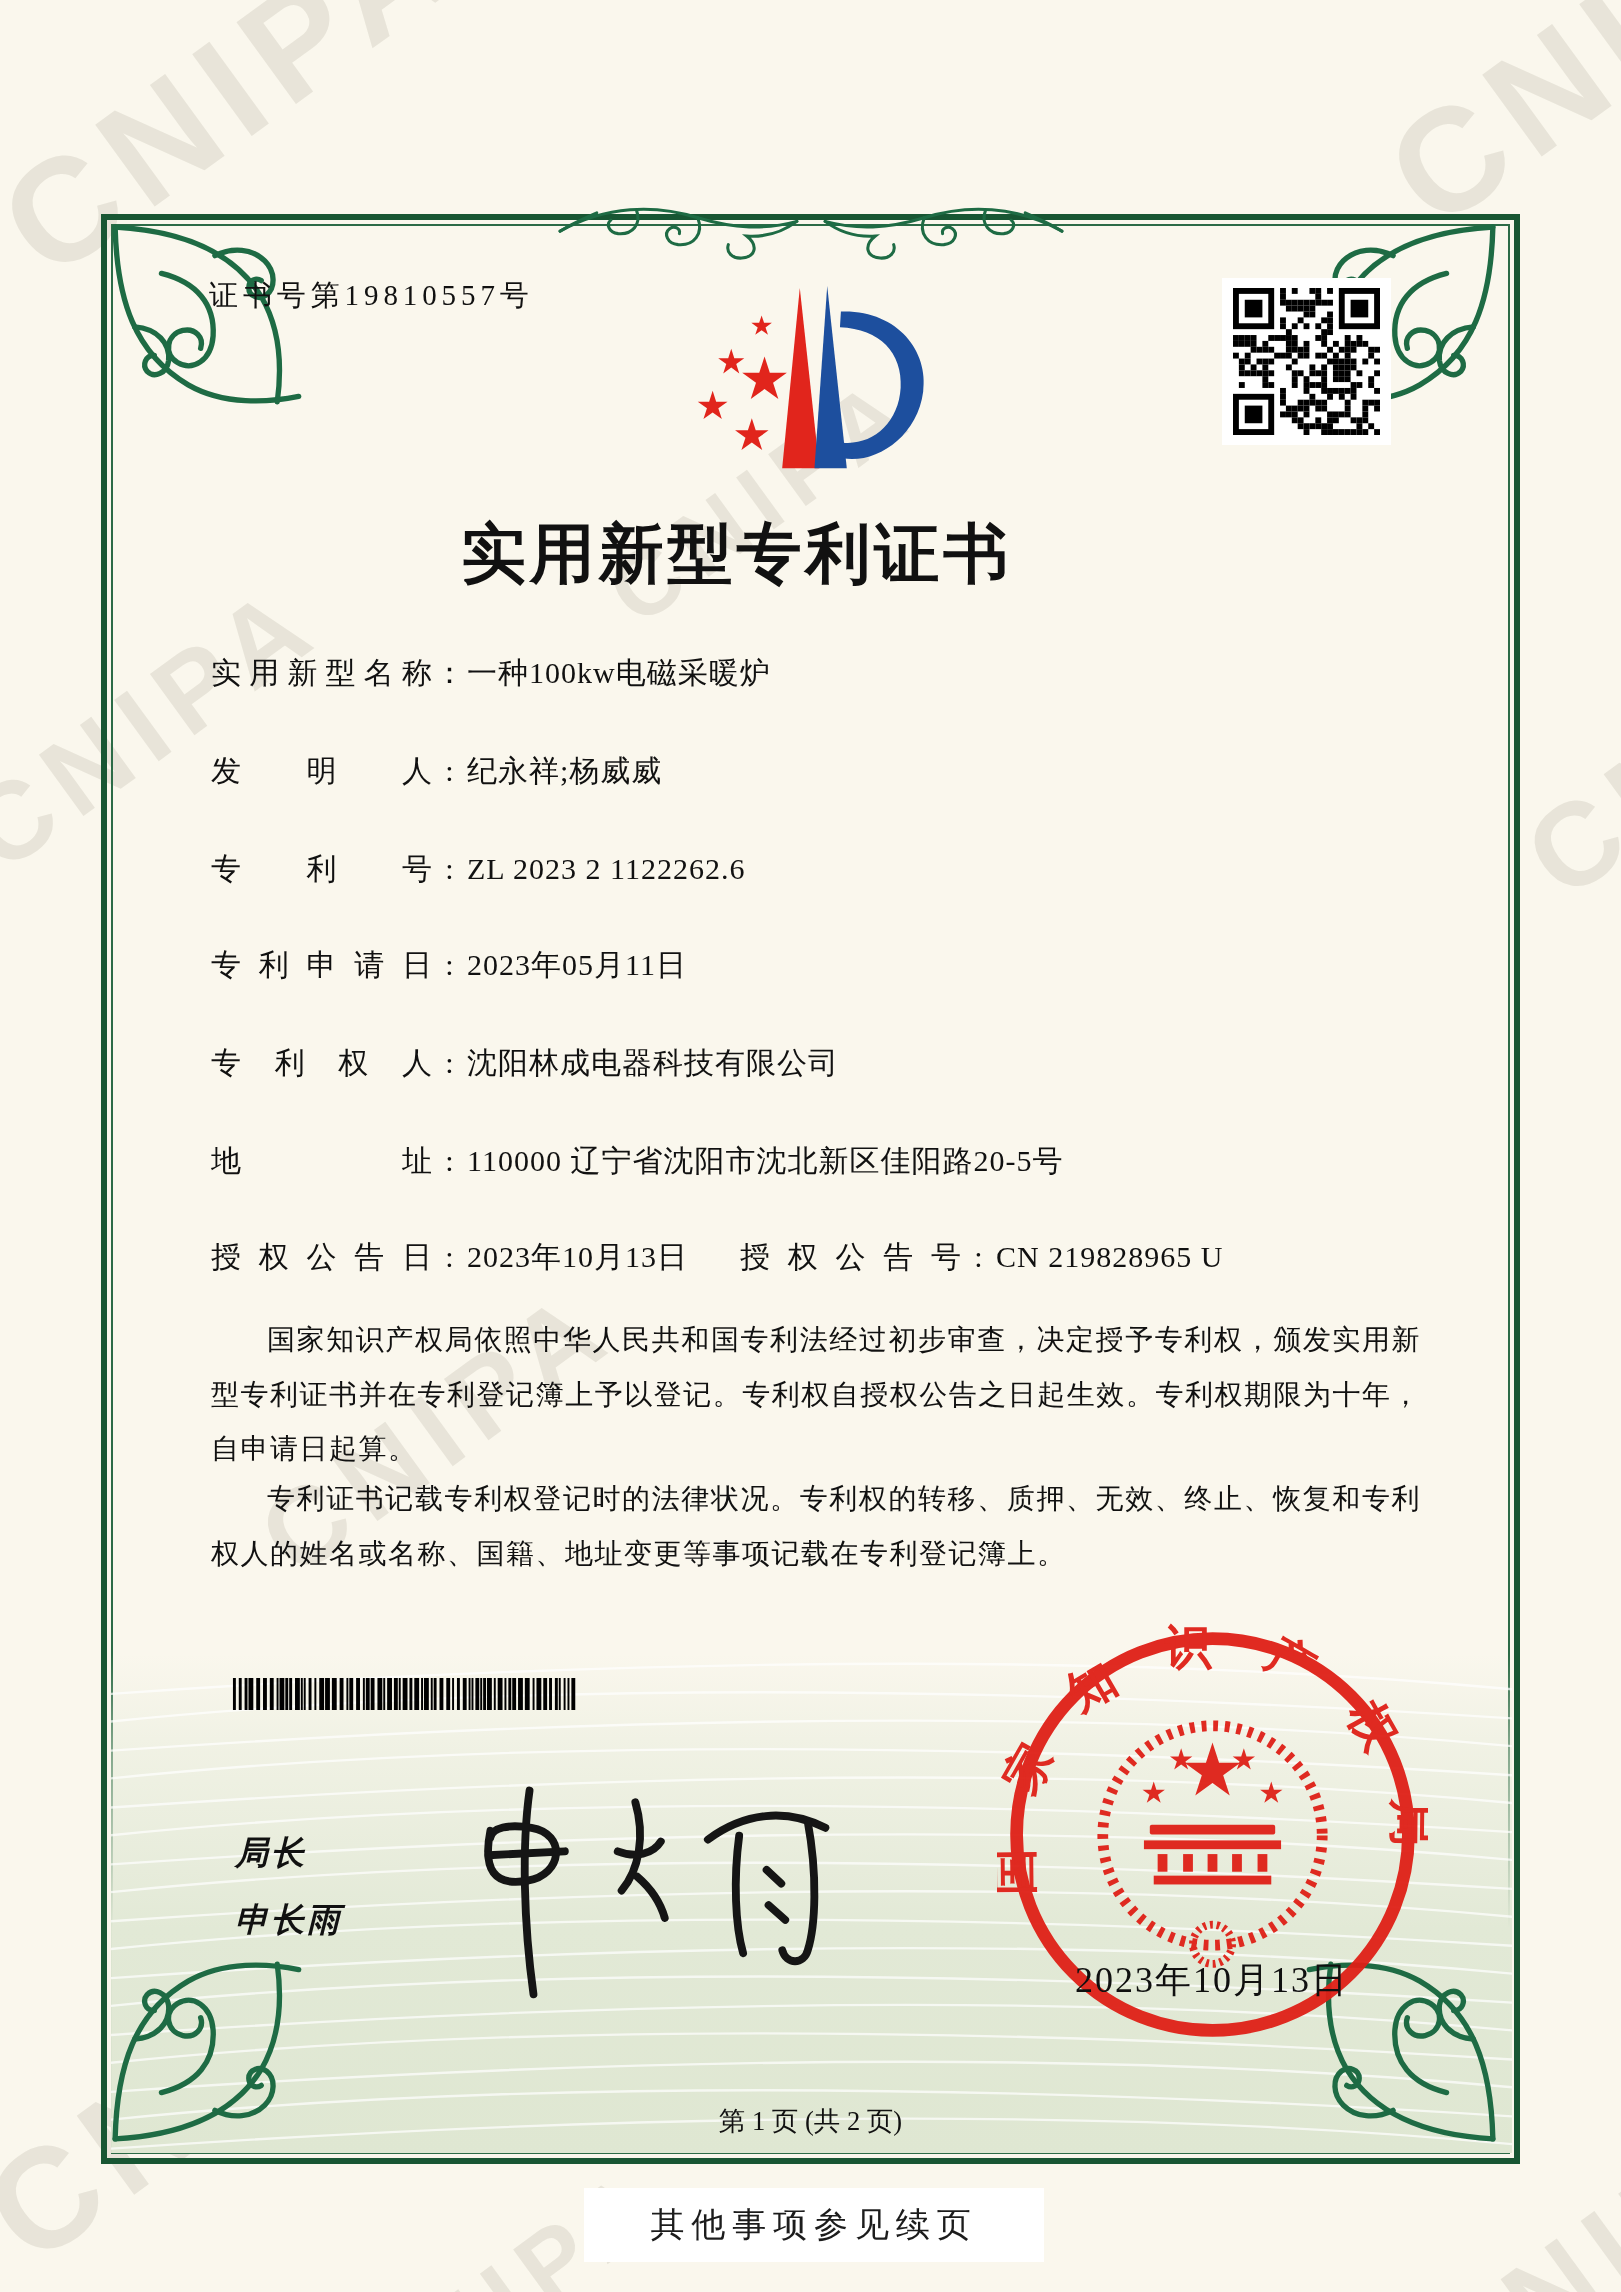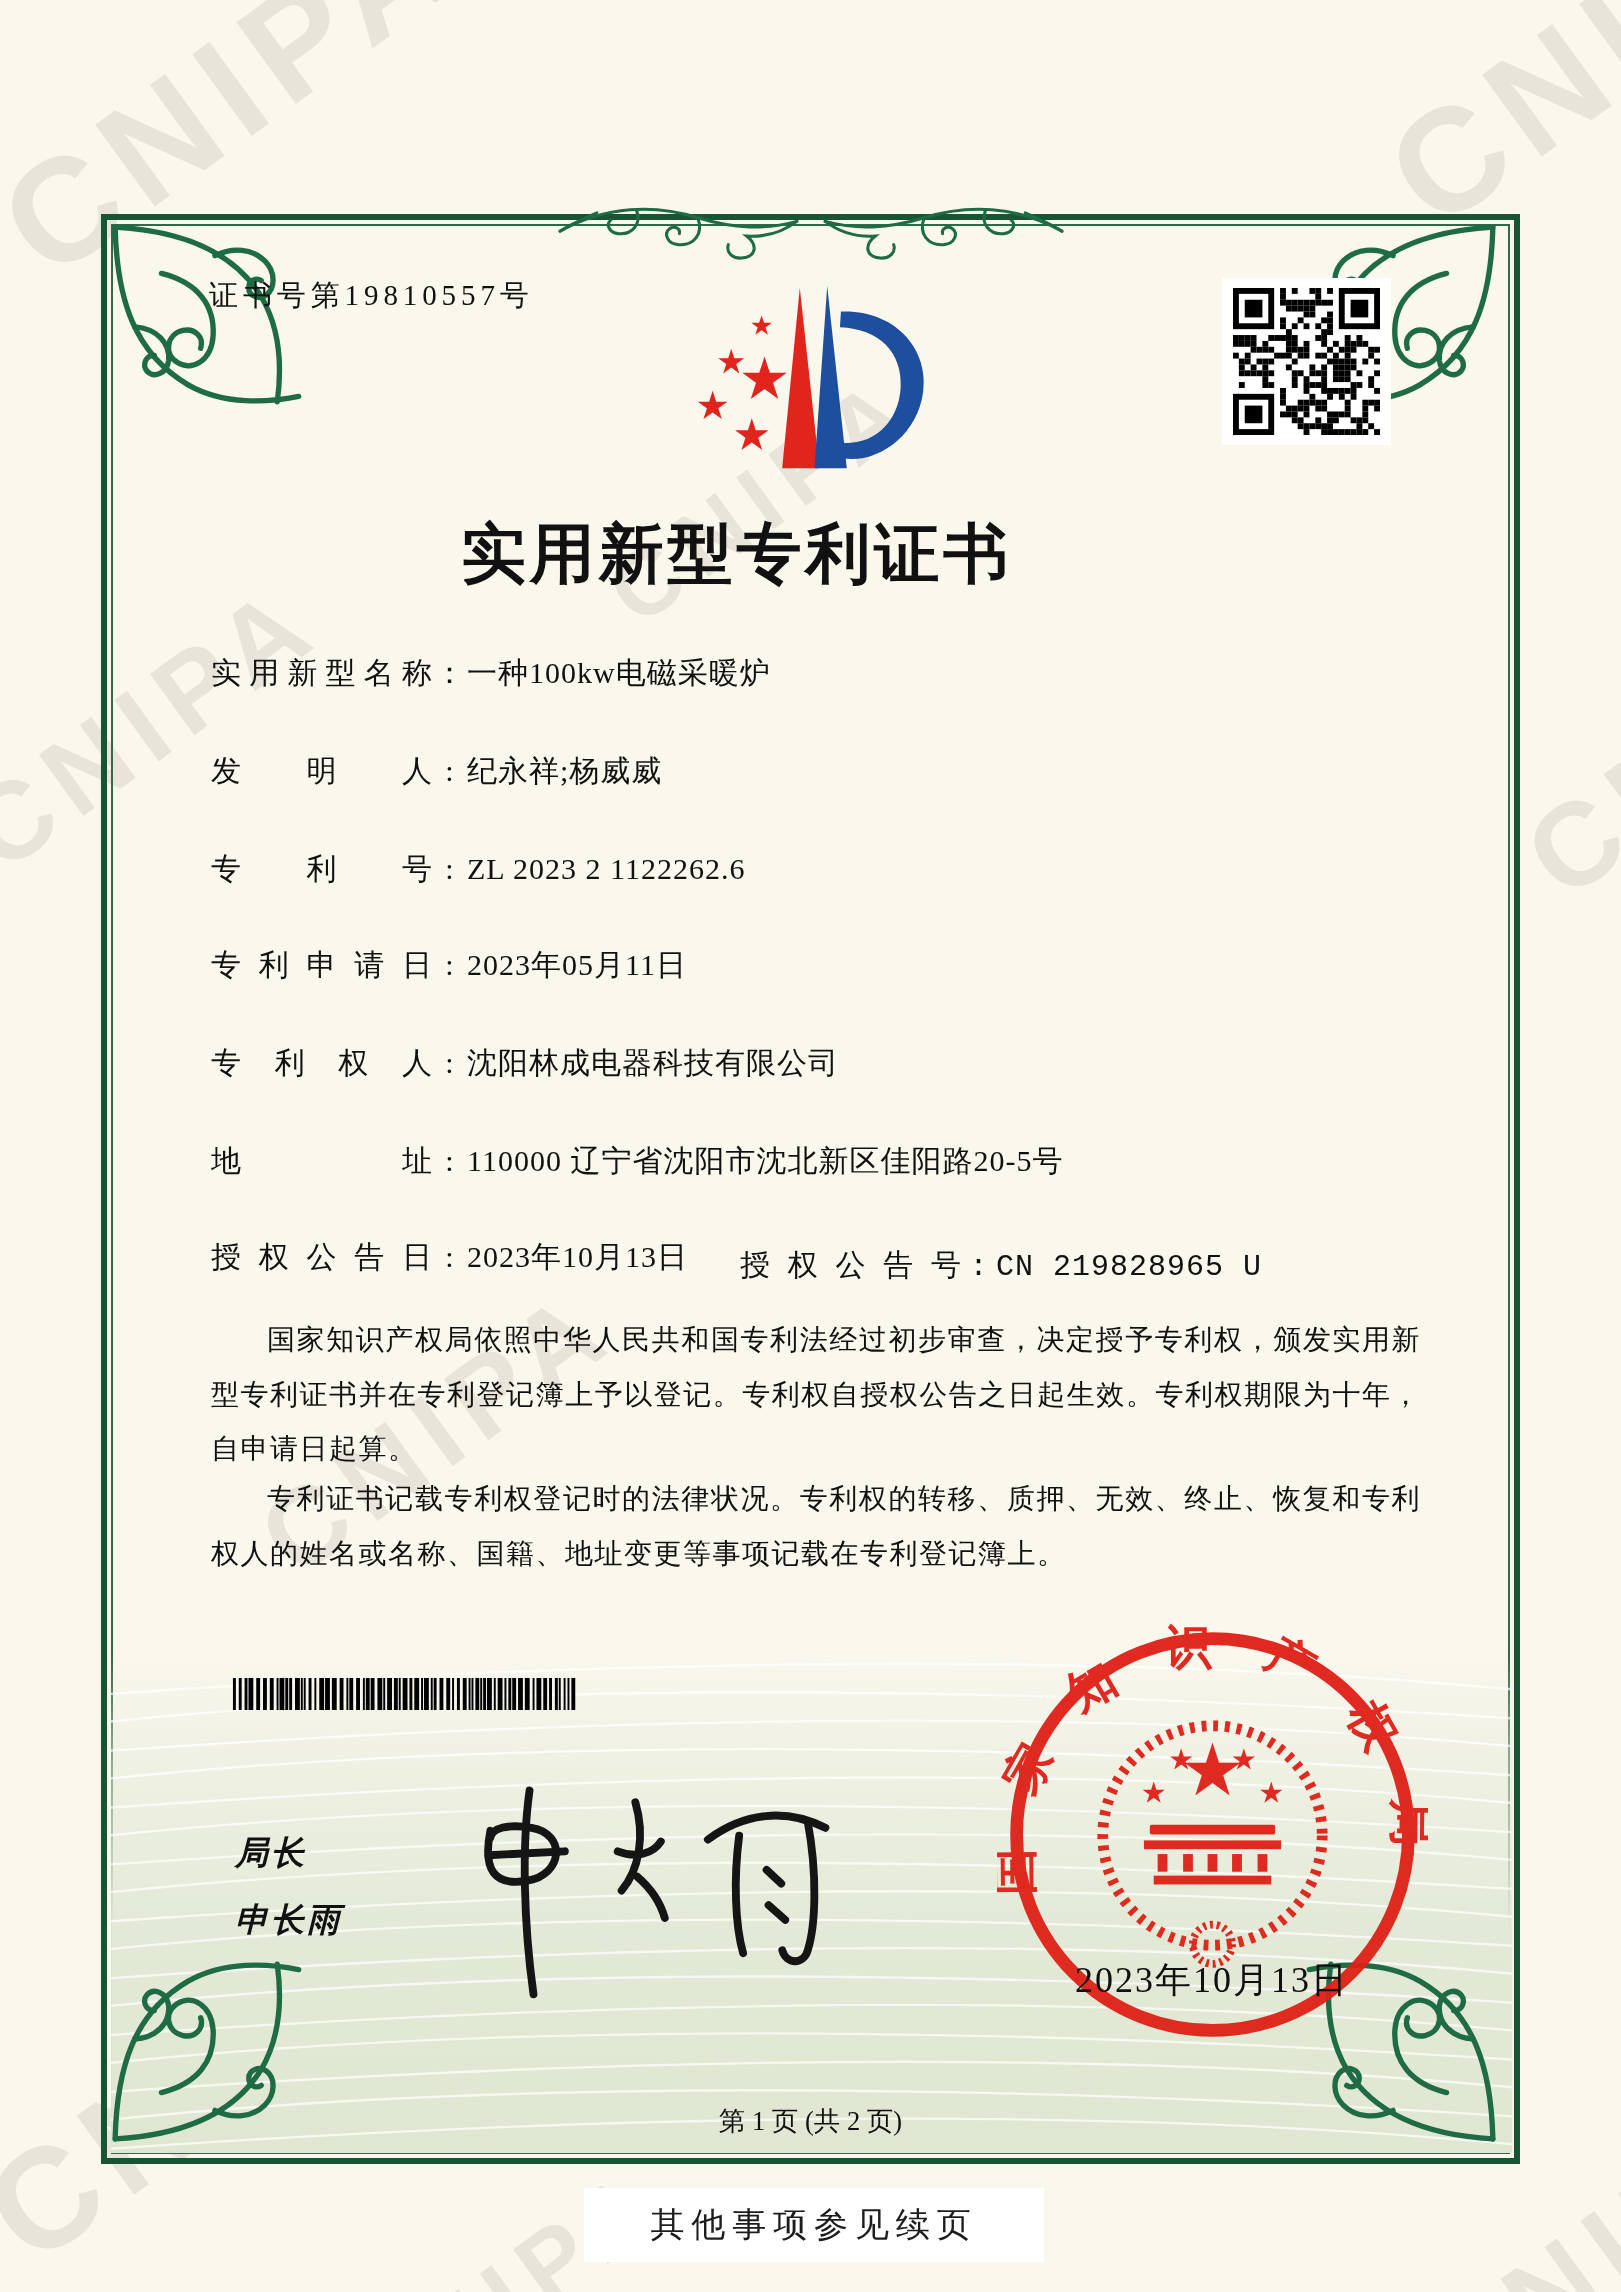--- a/index.html
+++ b/index.html
@@ -31,21 +31,21 @@
   #qr{position:absolute;left:10.8px;top:9.8px;}
   #title{
     position:absolute;left:0;top:510px;width:1473px;text-align:center;
     font-size:65px;font-weight:bold;letter-spacing:3.9px;z-index:5;
   }
   
   .row{position:absolute;left:211px;width:1235px;font-size:30px;z-index:5;white-space:nowrap;}
   .flabel{display:inline-block;width:221px;text-align:justify;text-align-last:justify;}
   .fcolon{display:inline-block;width:35px;text-align:center;}
   .fvalue{letter-spacing:1px;}
-  .grp2{position:absolute;left:529px;top:8px;font-family:Liberation Mono, monospace;}
+  .grp2{position:absolute;left:529px;top:0;}
   
   .para{
     position:absolute;left:211px;width:1210px;font-size:28px;line-height:1.95;
     text-align:justify;text-indent:2em;z-index:5;letter-spacing:1.5px;
   }
   
   #band{position:absolute;left:111px;top:1654px;width:1401px;height:499px;z-index:3;}
   #barcode{position:absolute;left:231px;top:1678px;z-index:5;}
   
   .signerTxt{

